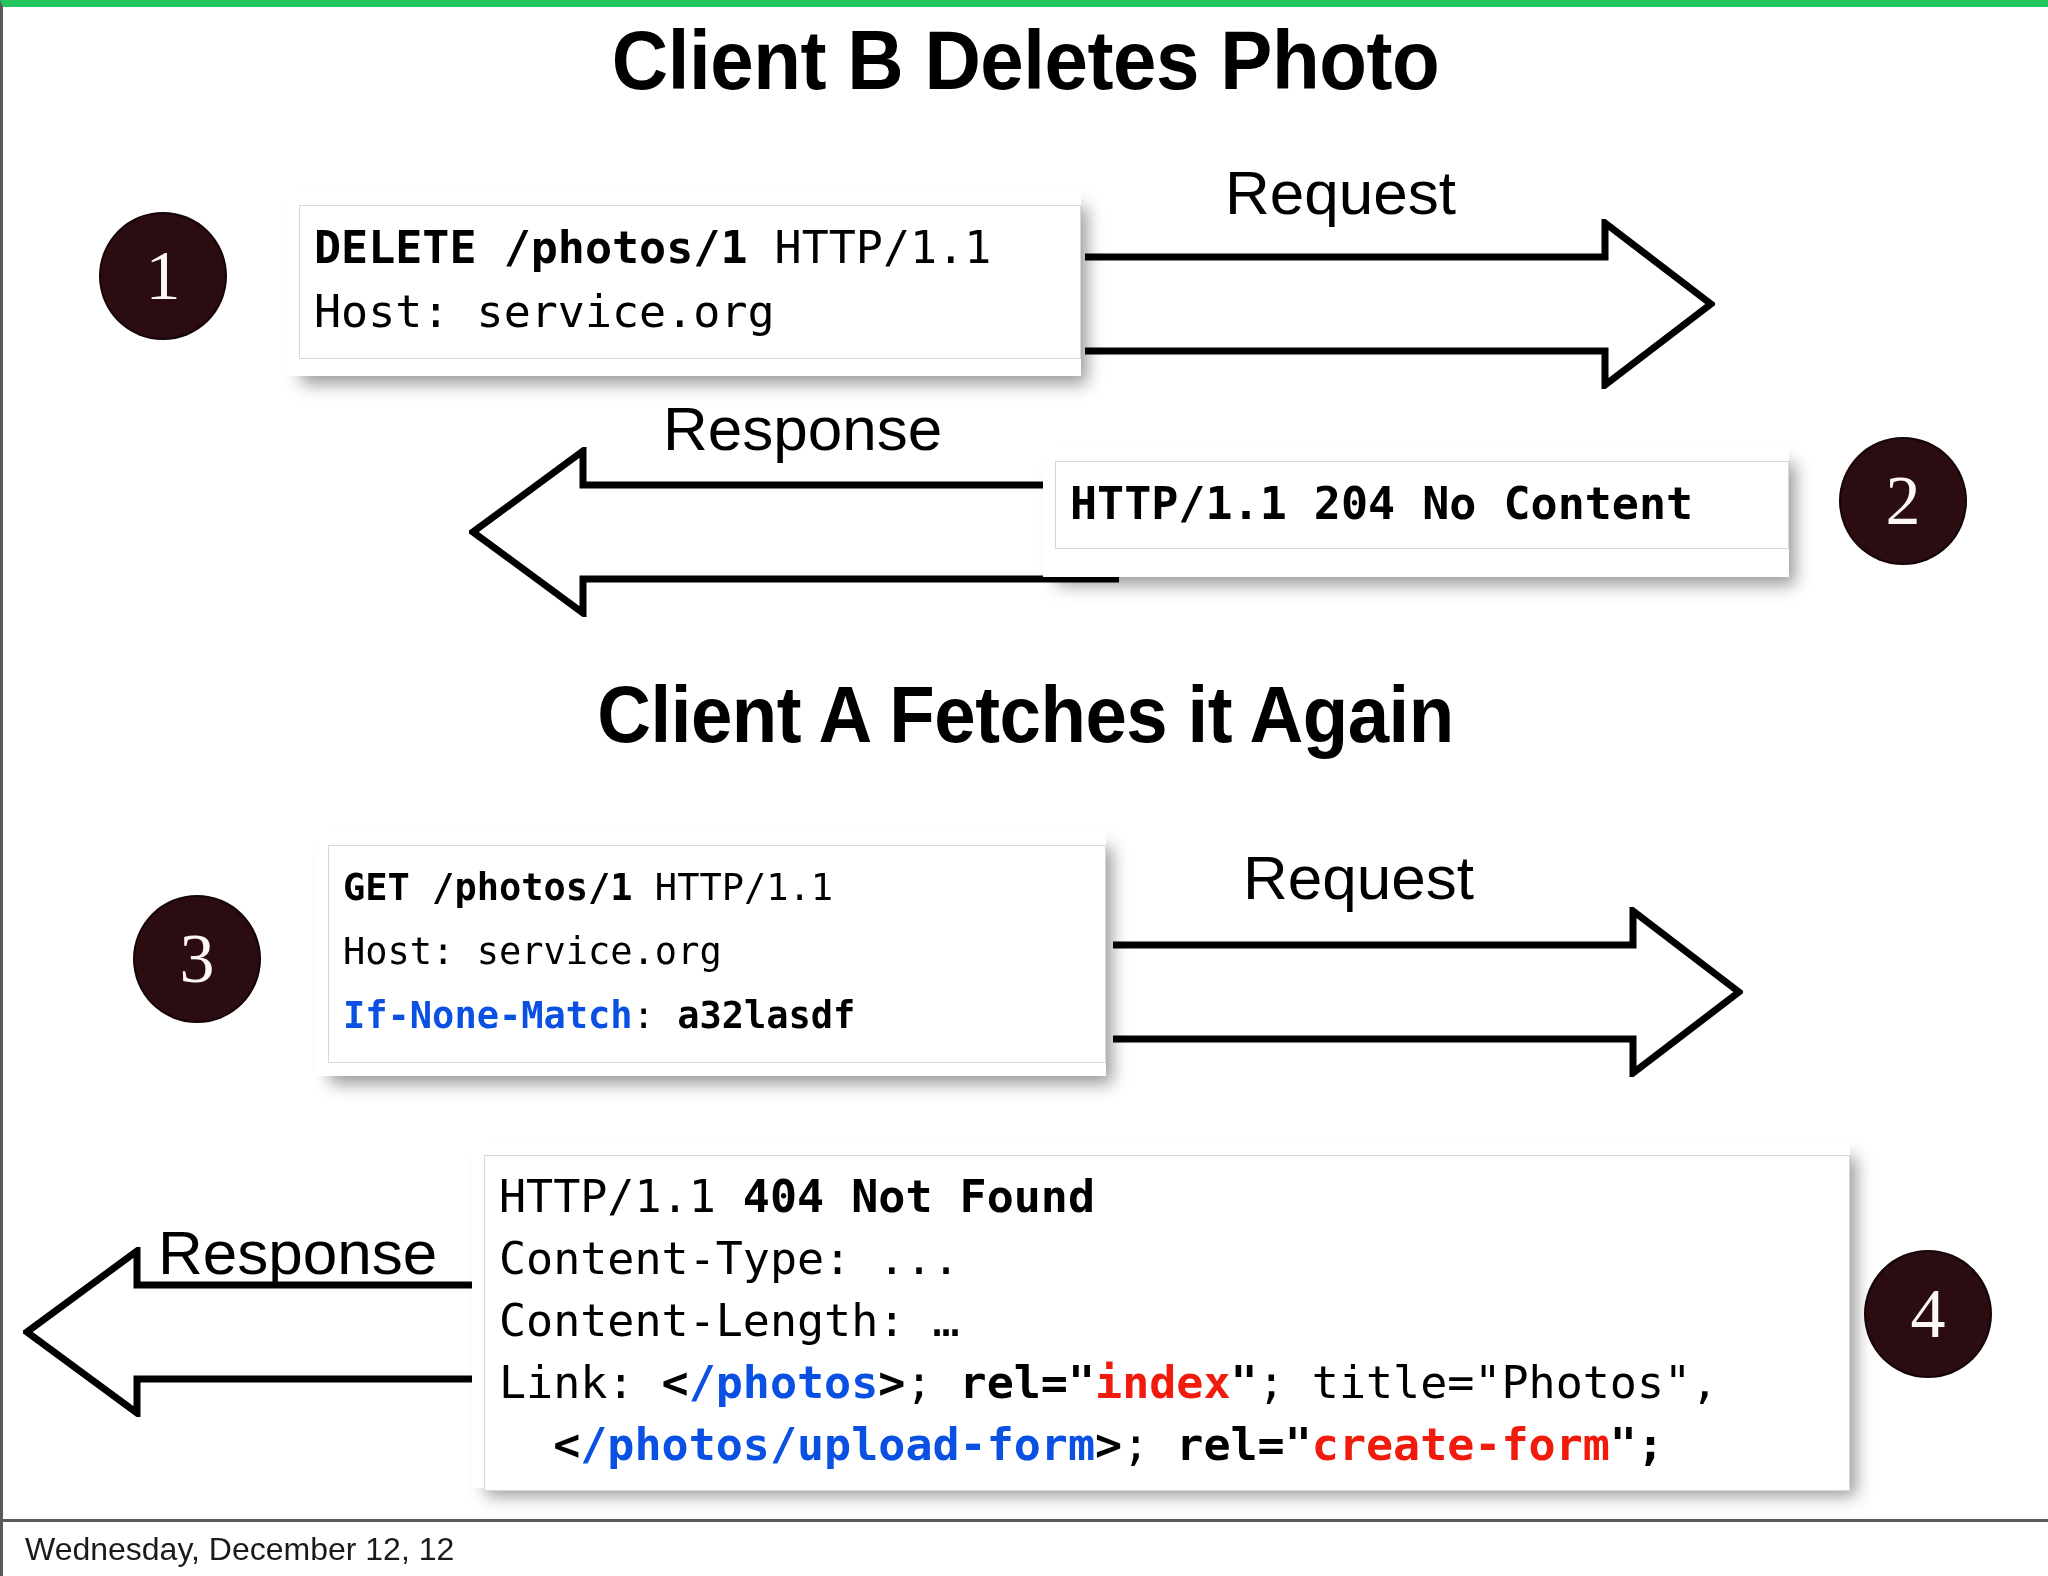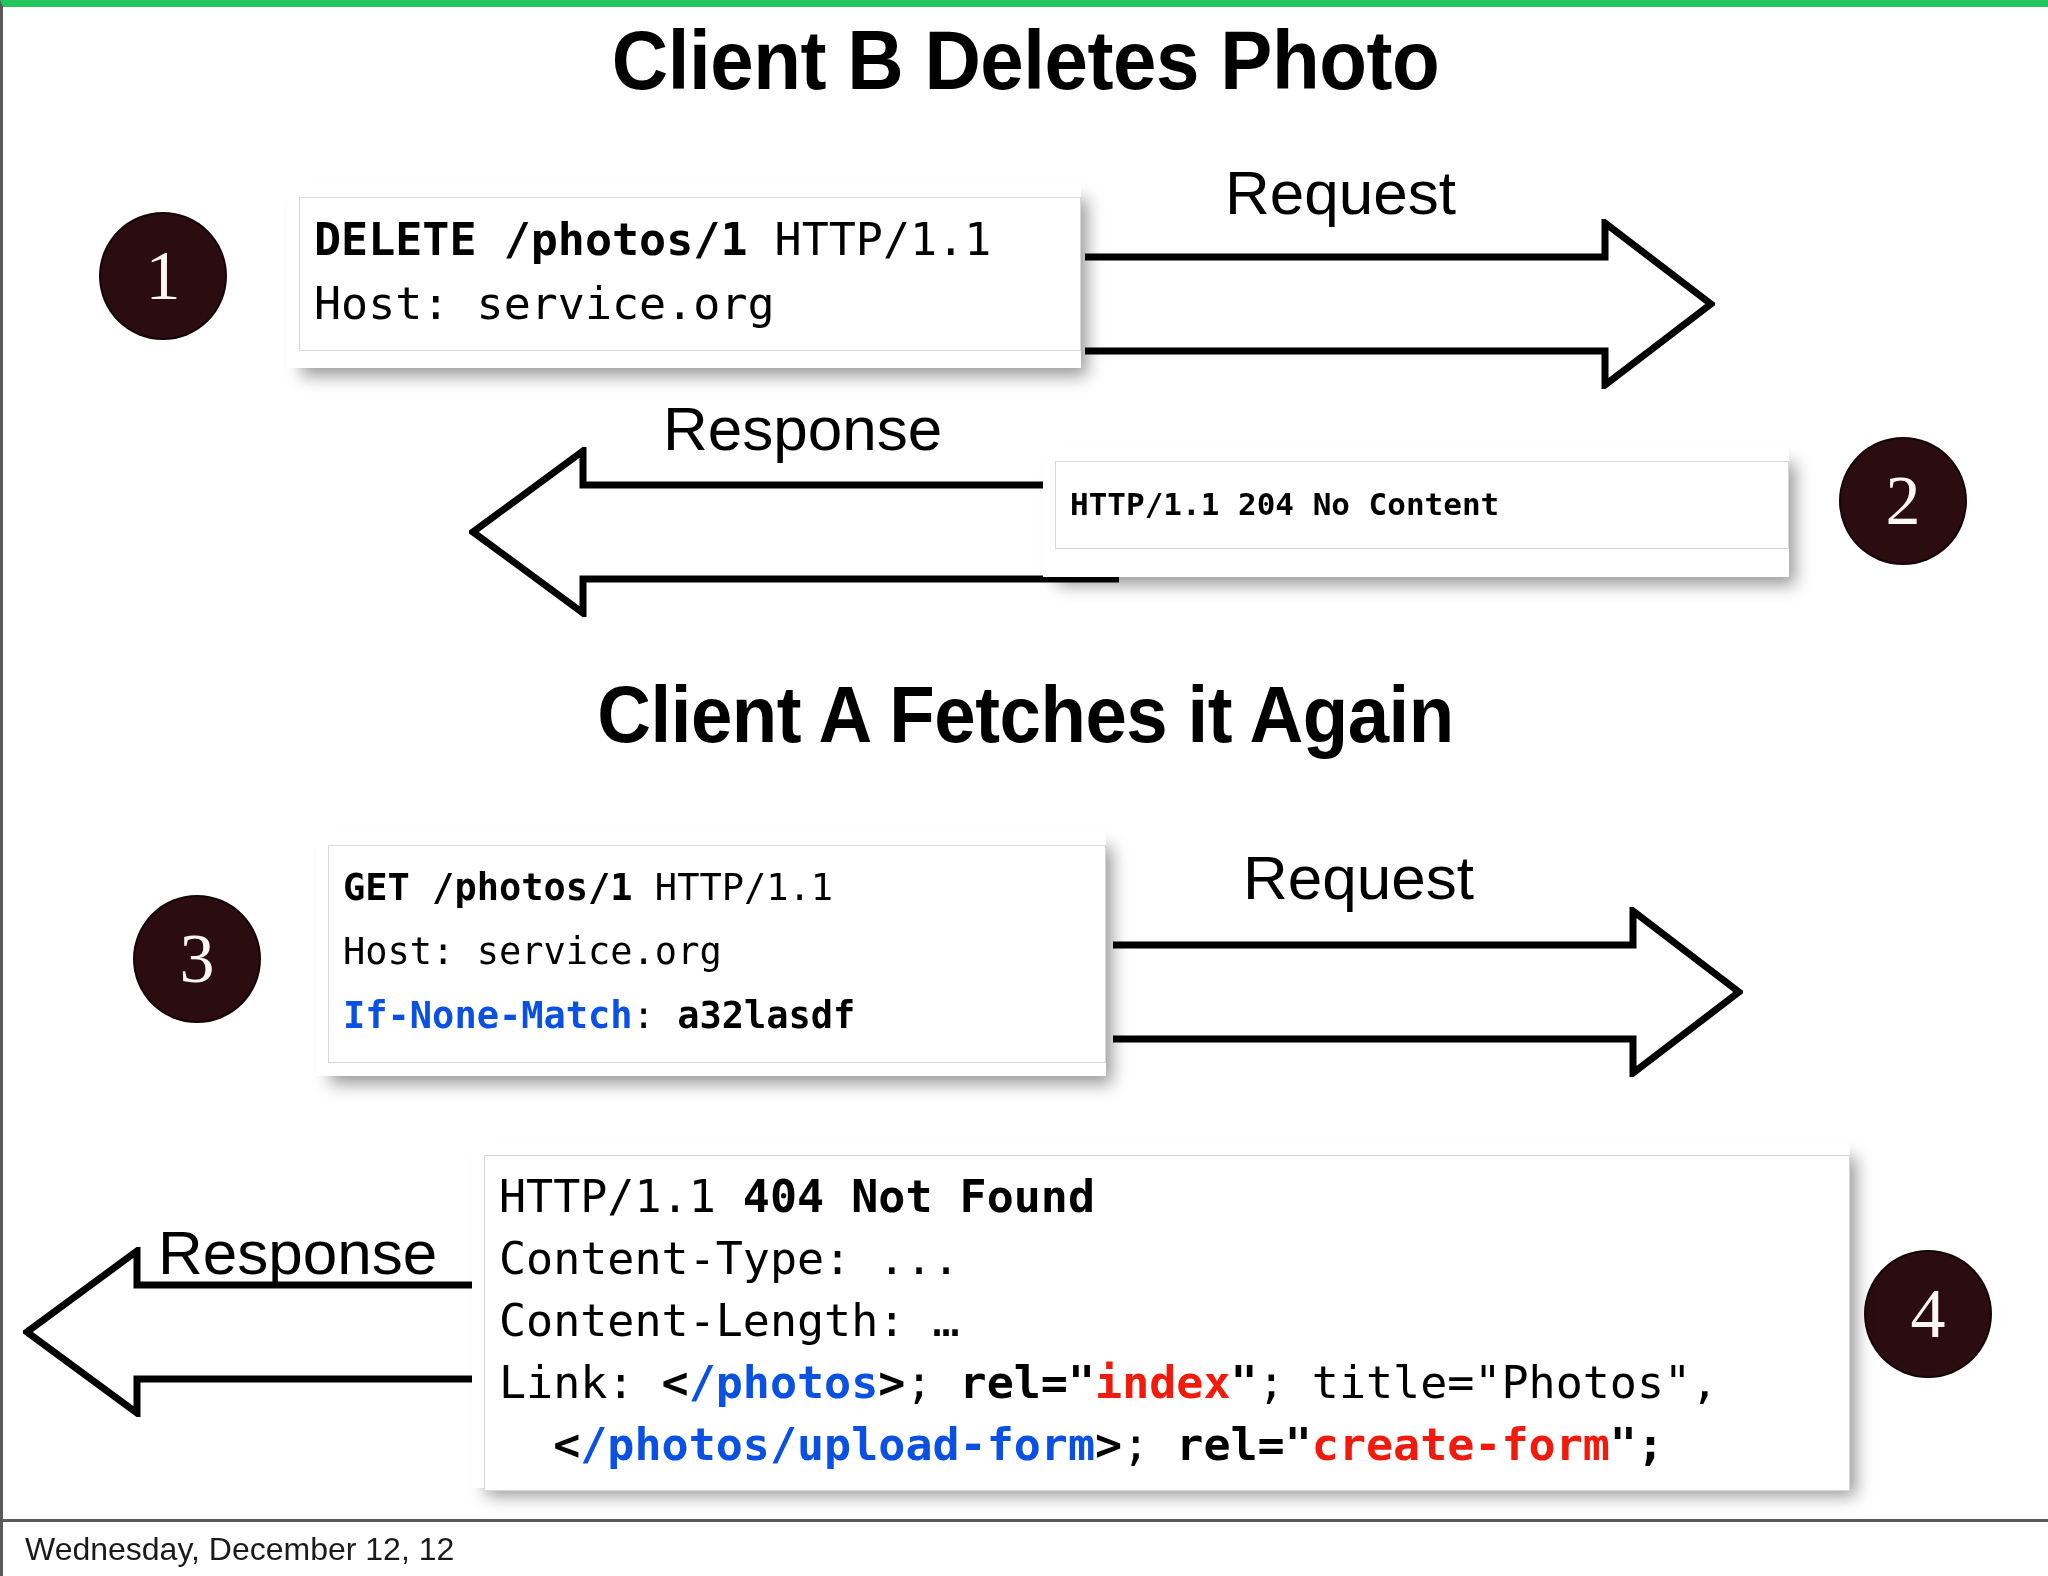--- a/index.html
+++ b/index.html
@@ -66,26 +66,26 @@
     box-sizing: border-box;
     font-family: "DejaVu Sans Mono", "Liberation Mono", monospace;
     color: #000000;
     white-space: pre;
   }
   .msg-inner .b  { font-weight: bold; }
   .msg-inner .blue { color: #0a50e3; font-weight: bold; }
   .msg-inner .red  { color: #f01b0c; font-weight: bold; }
 
   
-  #box-delete { left: 284px; top: 176px; width: 794px; height: 185px; padding: 14px 0 0 12px; }
+  #box-delete { left: 284px; top: 184px; width: 794px; height: 185px; padding: 14px 0 0 12px; }
   #box-delete .msg-inner { padding: 10px 14px 14px 14px; font-size: 45px; line-height: 64px; }
 
   
   #box-204 { left: 1040px; top: 440px; width: 746px; height: 130px; padding: 14px 0 0 12px; }
-  #box-204 .msg-inner { padding: 10px 30px 12px 14px; font-size: 31px; line-height: 64px; }
+  #box-204 .msg-inner { padding: 10px 30px 12px 14px; font-size: 45px; line-height: 64px; }
 
   
   #box-get { left: 313px; top: 824px; width: 790px; height: 245px; padding: 14px 0 0 12px; }
   #box-get .msg-inner { padding: 10px 14px 14px 14px; font-size: 37px; line-height: 64px; }
 
   
   #box-404 { left: 469px; top: 1134px; width: 1378px; height: 347px; padding: 14px 0 0 12px; }
   #box-404 .msg-inner { padding: 10px 14px 14px 14px; font-size: 45px; line-height: 62px; }
 
   

